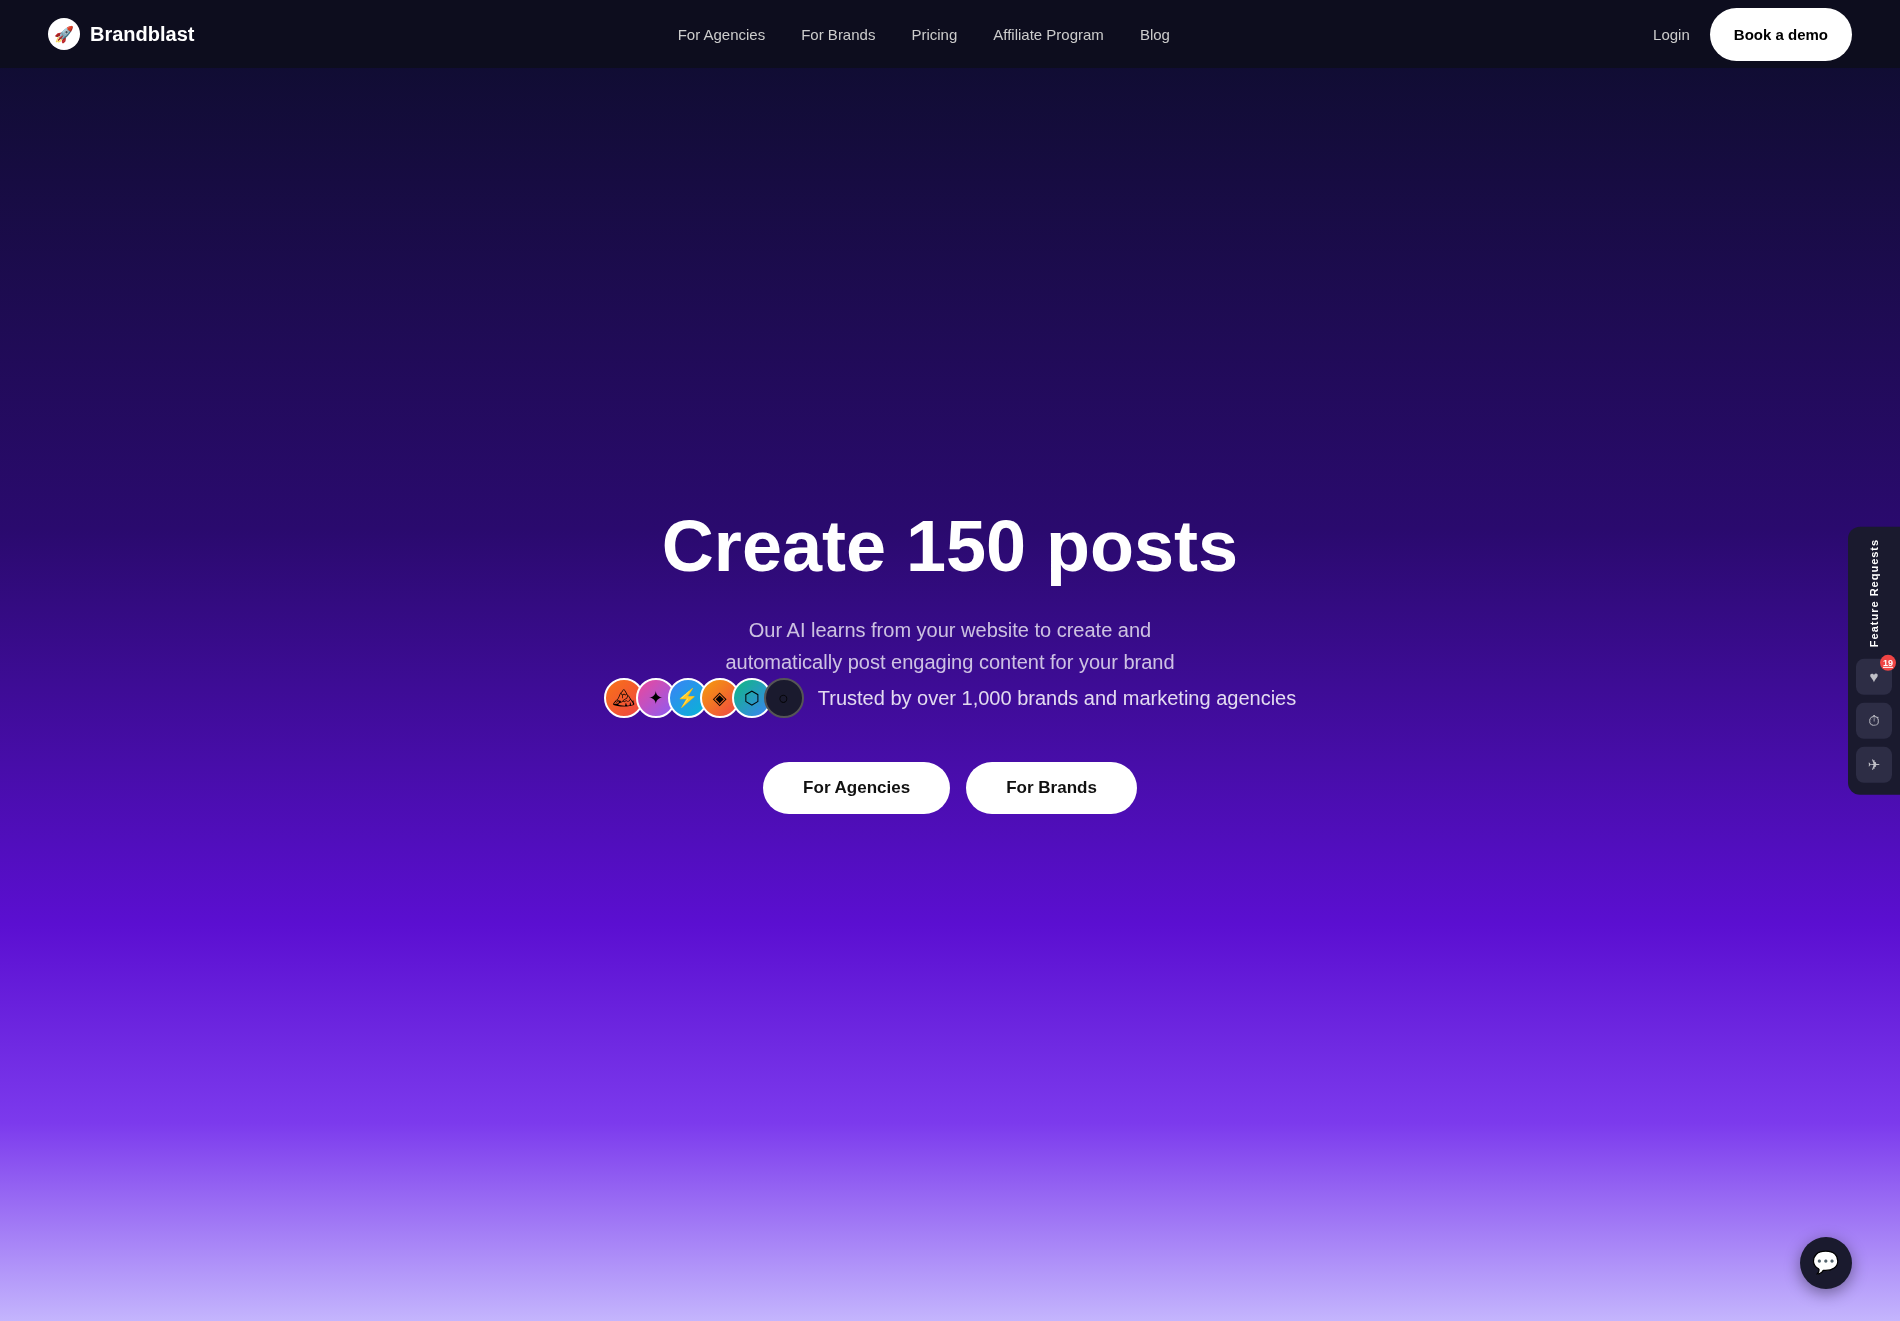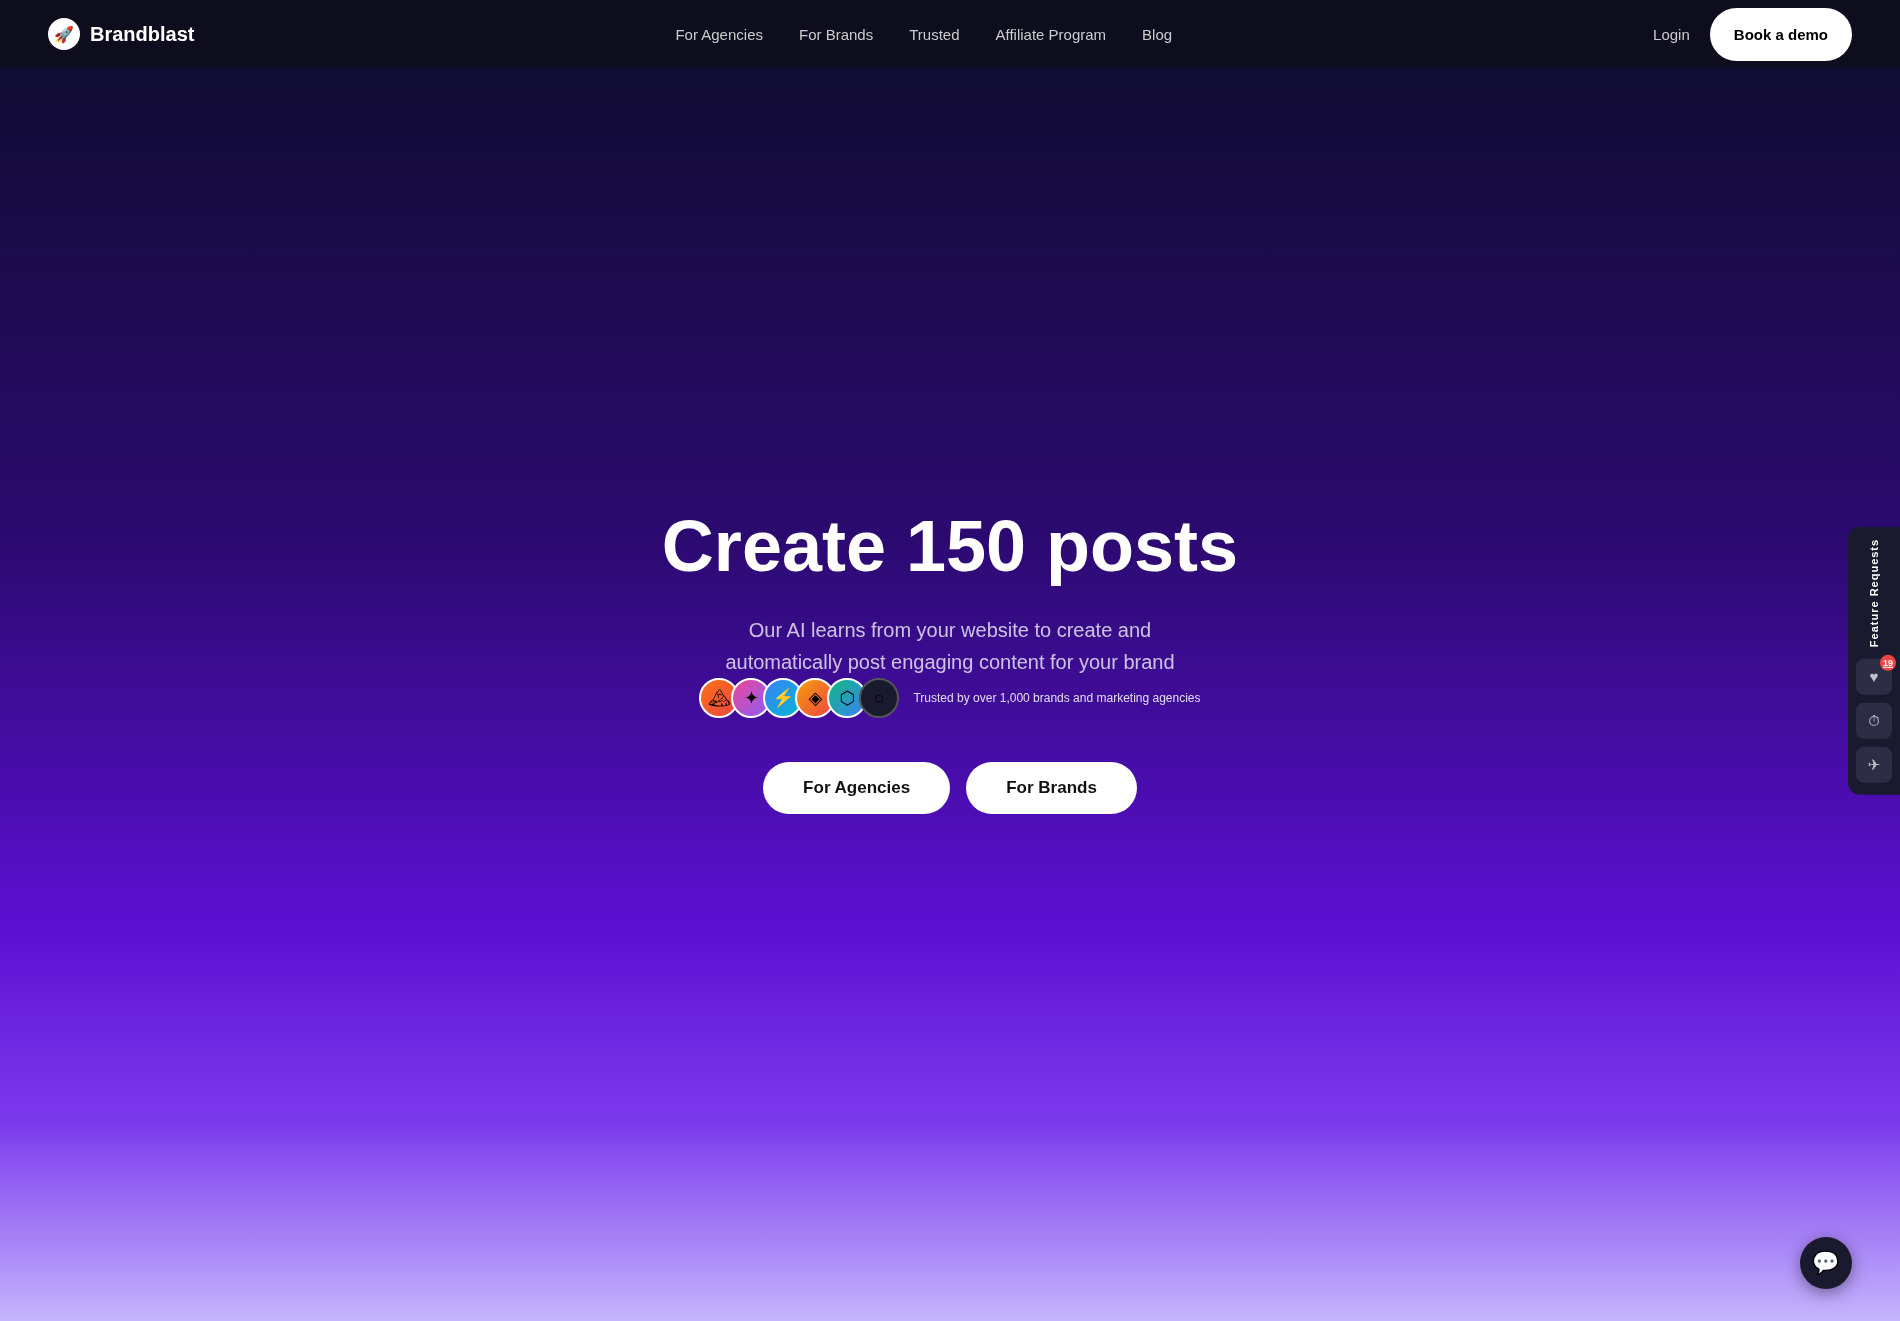--- a/index.html
+++ b/index.html
@@ -35,21 +35,21 @@
     .trust-row { display: flex; align-items: center; gap: 14px; margin-bottom: 44px; justify-content: center; }
     .avatar-stack { display: flex; }
     .avatar { width: 40px; height: 40px; border-radius: 50%; border: 2px solid #fff; margin-left: -8px; overflow: hidden; display: flex; align-items: center; justify-content: center; font-size: 18px; }
     .avatar:first-child { margin-left: 0; }
     .av1 { background: linear-gradient(135deg, #f97316, #ef4444); }
     .av2 { background: linear-gradient(135deg, #ec4899, #8b5cf6); }
     .av3 { background: linear-gradient(135deg, #3b82f6, #06b6d4); }
     .av4 { background: linear-gradient(135deg, #f59e0b, #ef4444); }
     .av5 { background: linear-gradient(135deg, #10b981, #3b82f6); }
     .av6 { background: #1a1a2e; border: 2px solid #555; }
-    .trust-text { color: rgba(255,255,255,0.85); font-size: 12px; }
+    .trust-text { color: rgba(255,255,255,0.85); font-size: 20px; }
     .cta-row { display: flex; gap: 16px; justify-content: center; }
     .cta-agencies {
       background: #fff; color: #111; border: none; border-radius: 50px;
       padding: 16px 40px; font-size: 17px; font-weight: 600; cursor: pointer;
     }
     .cta-brands {
       background: #fff; color: #111; border: none; border-radius: 50px;
       padding: 16px 40px; font-size: 17px; font-weight: 600; cursor: pointer;
     }
 
@@ -90,21 +90,21 @@
 <body>
 
 <nav>
   <a href="#" class="nav-logo">
     <div class="logo-icon">🚀</div>
     <span>Brandblast</span>
   </a>
   <div class="nav-links">
     <a class="nav-link">For Agencies</a>
     <a class="nav-link">For Brands</a>
-    <a class="nav-link">Trusted</a>
+    <a class="nav-link">Pricing</a>
     <a class="nav-link">Affiliate Program</a>
     <a class="nav-link">Blog</a>
   </div>
   <div class="nav-right">
     <span class="nav-login">Login</span>
     <button class="nav-book-btn">Book a demo</button>
   </div>
 </nav>
 
 <section class="hero">

